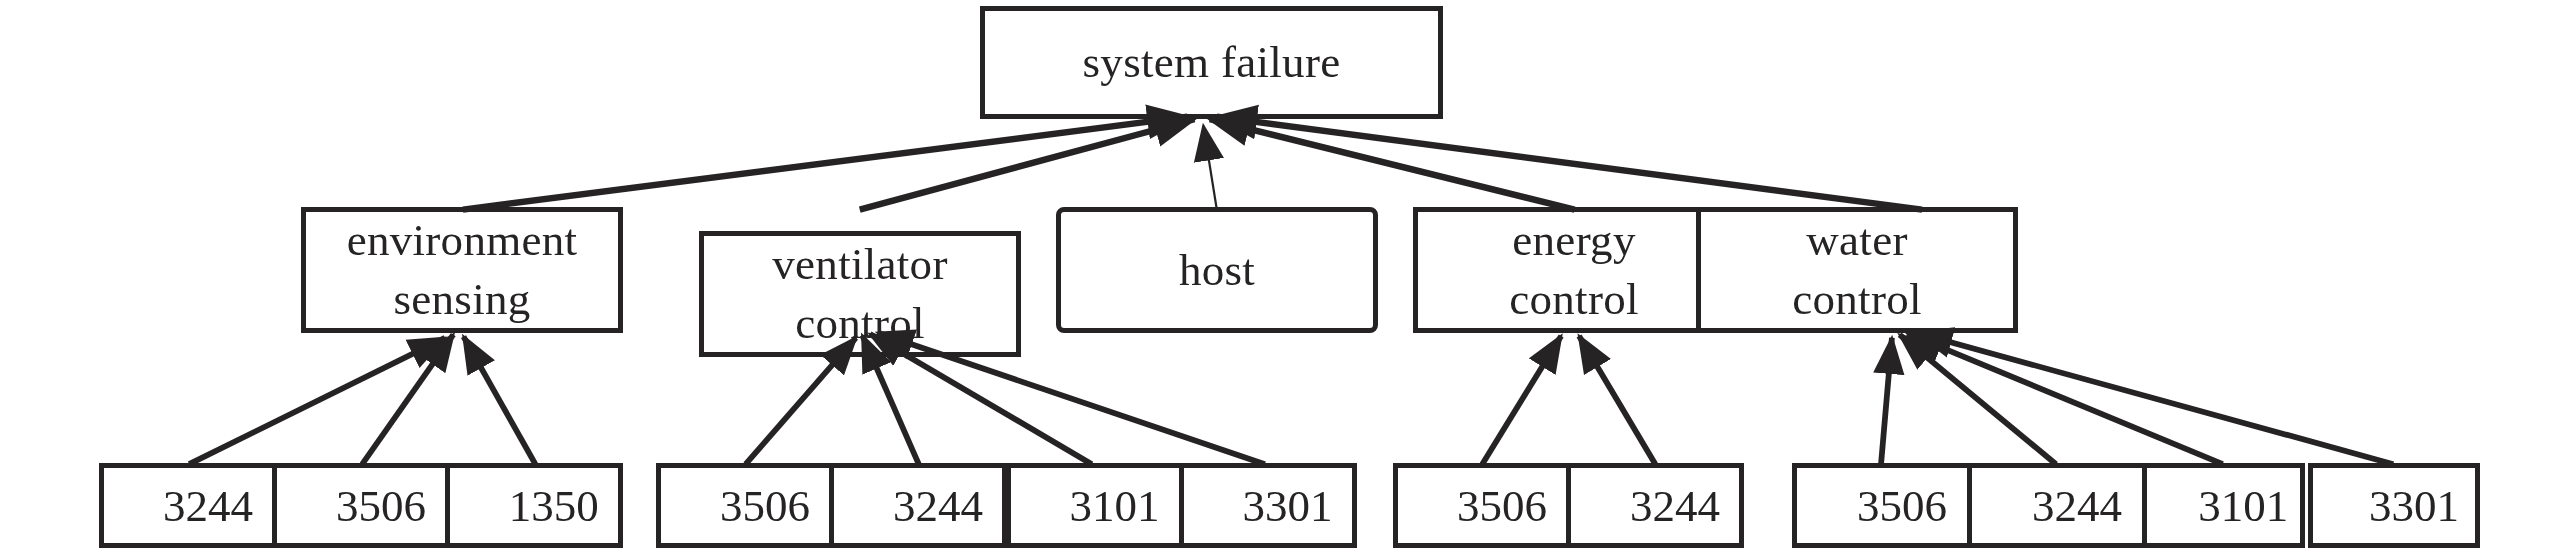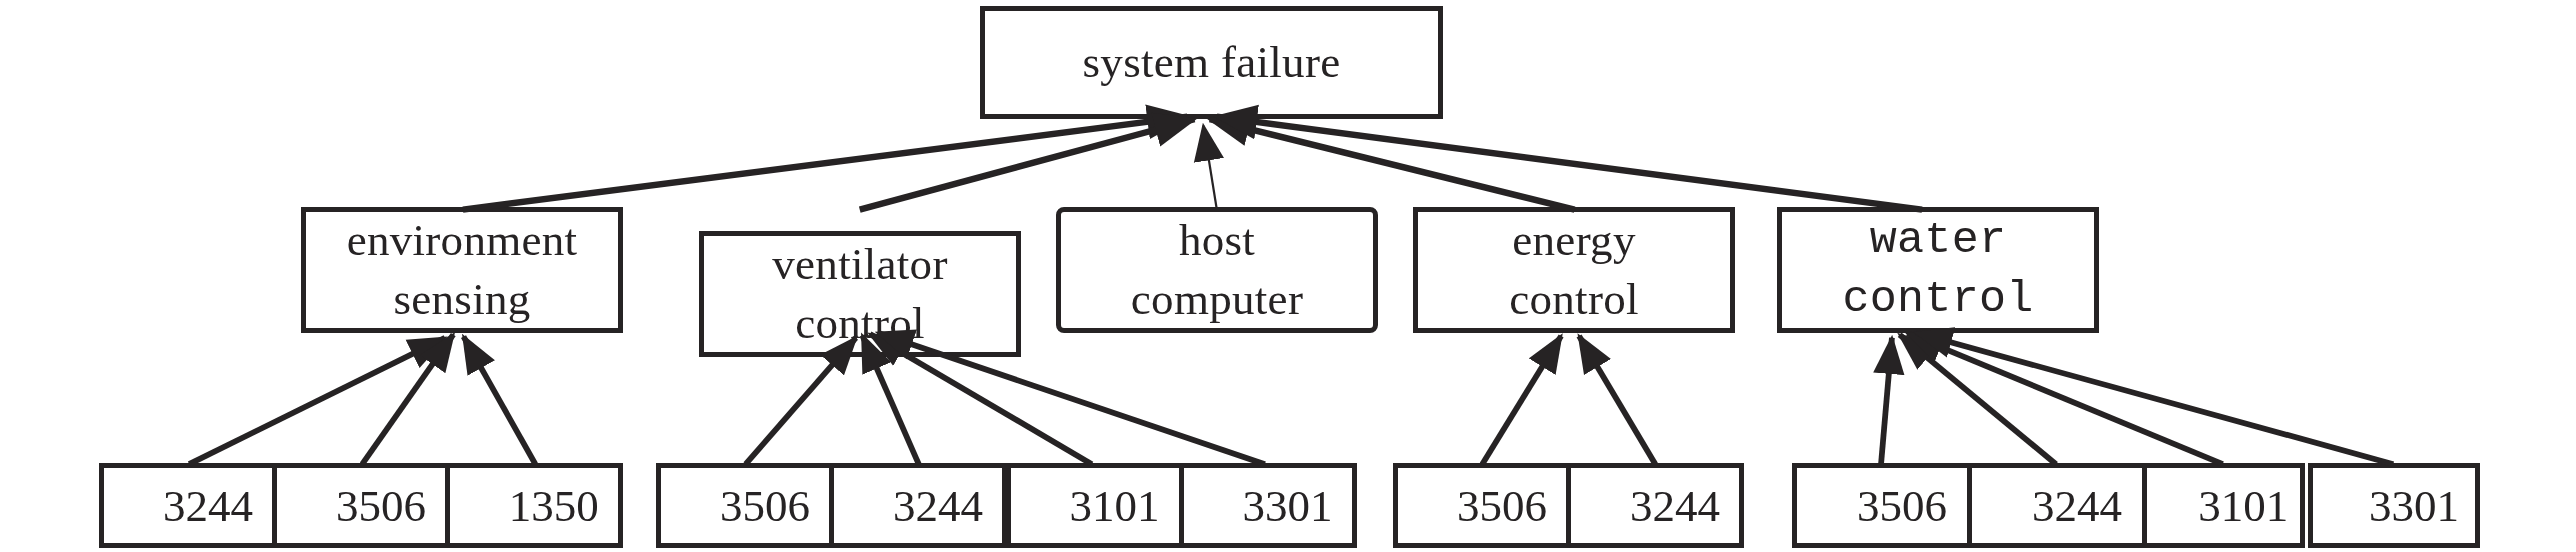--- a/index.html
+++ b/index.html
@@ -25,21 +25,21 @@
     line-height:59px;
     white-space:nowrap;
     letter-spacing:0.3px;
   }
   .root{left:969px;top:6.4px;width:463px;height:113px;margin-left:11px;}
   .l2{top:207px;width:322px;height:126px;}
   #env   {left:301px;}
   #vent  {left:699px;margin-top:24px;}
   #host  {left:1056px;border-radius:8px;}
   #energy{left:1413px;}
-  #water {left:1777px;font-family:Liberation Mono, monospace;}
+  #water {left:1696px;}
   .leafrow{position:absolute;top:463px;display:flex;}
   #g1{left:99px;}
   #g2{left:656px;}
   #g3{left:1393px;}
   #g4{left:1792px;}
   .leaf{
     box-sizing:border-box;
     width:178px;height:85px;
     border:5.1px solid #262324;
     background:#ffffff;
@@ -78,21 +78,20 @@
   <div class="node l2" id="env">
     <span class="ln">environment</span>
     <span class="ln">sensing</span>
   </div>
   <div class="node l2" id="vent">
     <span class="ln">ventilator</span>
     <span class="ln">control</span>
   </div>
   <div class="node l2" id="host">
     <span class="ln">host</span>
-    <span class="ln">computer</span>
   </div>
   <div class="node l2" id="energy">
     <span class="ln">energy</span>
     <span class="ln">control</span>
   </div>
   <div class="node l2" id="water">
     <span class="ln">water</span>
     <span class="ln">control</span>
   </div>
 

